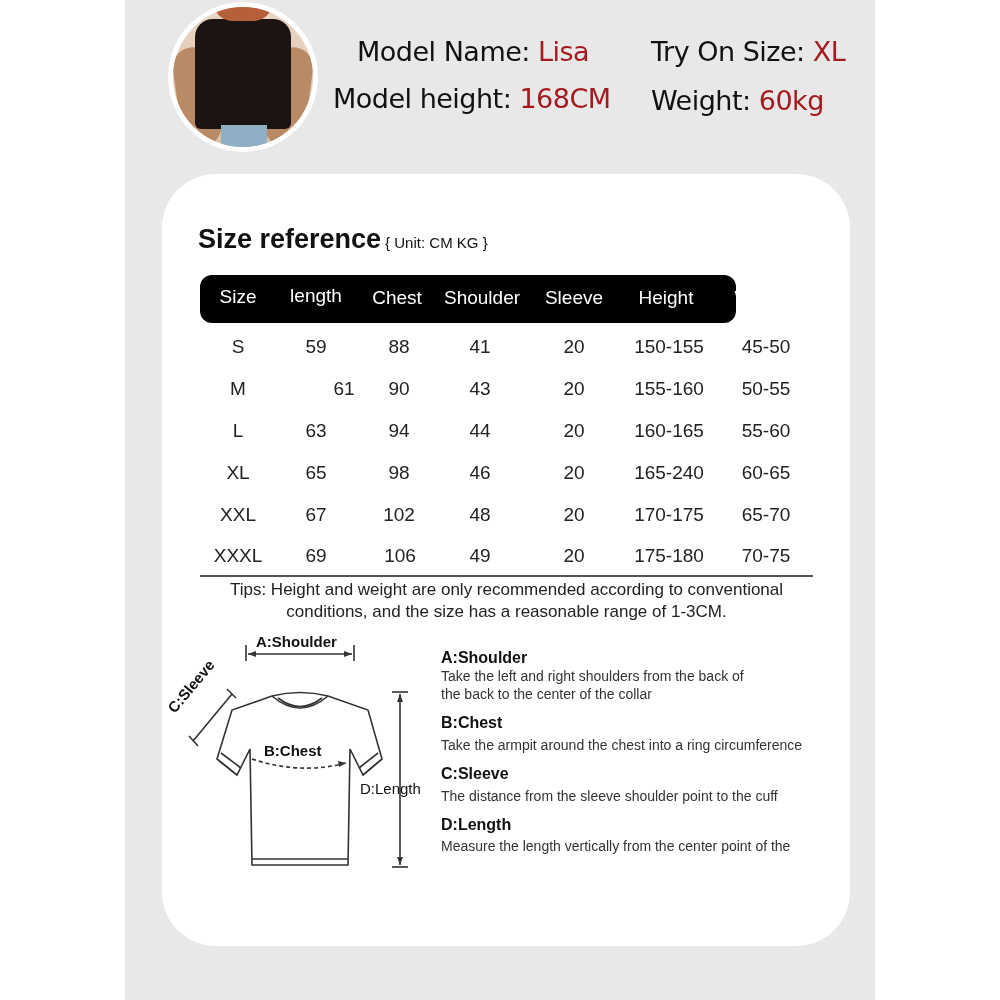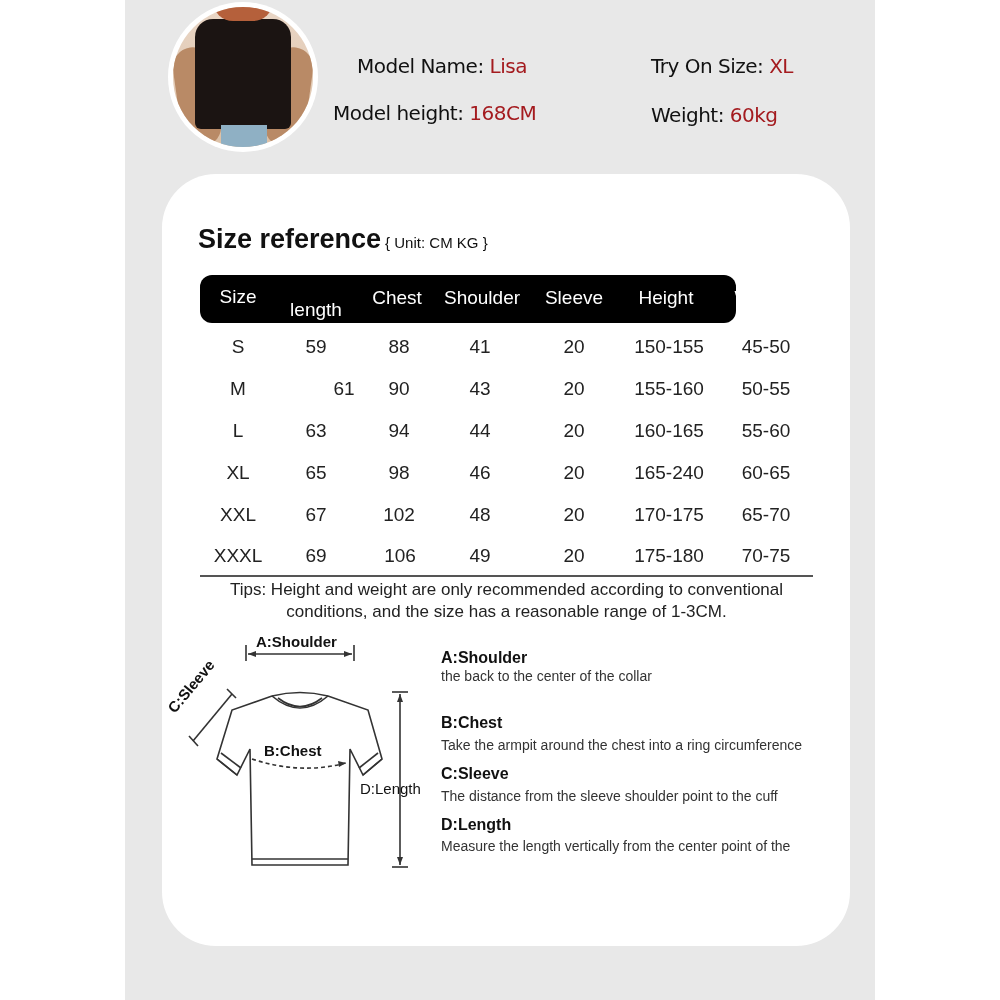--- a/index.html
+++ b/index.html
@@ -17,21 +17,21 @@
     .avatar-inner {
       width: 100%; height: 100%; border-radius: 50%; overflow: hidden; position: relative;
       background: linear-gradient(180deg, #e9d6c6 0%, #dcc0a6 100%);
     }
     .avatar-inner .hair { position:absolute; left:40px; top:-8px; width:60px; height:22px; background:#b5603b; border-radius:0 0 20px 20px; }
     .avatar-inner .cardigan-l { position:absolute; left:4px; top:40px; width:40px; height:100px; background:#b98a66; border-radius:20px; transform: rotate(-8deg); }
     .avatar-inner .cardigan-r { position:absolute; right:4px; top:40px; width:40px; height:100px; background:#b98a66; border-radius:20px; transform: rotate(8deg); }
     .avatar-inner .shirt { position:absolute; left:22px; top:12px; width:96px; height:110px; background:#1b1412; border-radius: 18px 18px 6px 6px; }
     .avatar-inner .jeans { position:absolute; left:48px; top:118px; width:46px; height:24px; background:#8fb0c4; }
 
-    .info { position: absolute; font-family: "DejaVu Sans", sans-serif; font-size: 20px; color: #111; white-space: nowrap; letter-spacing: -0.5px; margin-top: 18px; }
+    .info { position: absolute; font-family: "DejaVu Sans", sans-serif; font-size: 27px; color: #111; white-space: nowrap; letter-spacing: -0.5px; }
     .info .val { color: #a41b1f; }
 
     .card {
       position: absolute; left: 162px; top: 174px; width: 688px; height: 772px; background: #fff; border-radius: 54px;
     }
     .title { position: absolute; left: 198px; top: 224px; font-size: 27px; font-weight: bold; color: #111; white-space: nowrap; }
     .title .unit { font-size: 15px; font-weight: normal; margin-left: 4px; }
 
     .thead {
       position: absolute; left: 200px; top: 275px; width: 536px; height: 48px; background: #000; border-radius: 12px;
@@ -81,21 +81,21 @@
 </div>
 
 <div class="card"></div>
 
 <div class="title">
   <span>Size reference</span><span class="unit">{ Unit: CM KG }</span>
 </div>
 
 <div class="thead">
   <span style="left:38px; top:11px;">Size</span>
-  <span style="left:116px; top:24px;text-align:right;">length</span>
+  <span style="left:116px; top:10px;text-align:right;">length</span>
   <span style="left:197px;">Chest</span>
   <span style="left:282px;">Shoulder</span>
   <span style="left:374px;">Sleeve</span>
   <span style="left:466px;">Height</span>
   <span style="left:564px;">Weight</span>
 </div>
 
 <div class="row" style="top:336px;">
   <span style="left:38px;">S</span>
   <span style="left:116px;">59</span>
@@ -196,20 +196,21 @@
     </g>
   </svg>
   <div class="dlabel" style="left:96px; top:8px;">A:Shoulder</div>
   <div class="dlabel" style="left:104px; top:117px;">B:Chest</div>
   <div class="dlabel" style="left:4px; top:80px; transform: rotate(-50deg); transform-origin: left top;">C:Sleeve</div>
   <div class="dlabel" style="left:200px; top:155px; font-weight:normal;">D:Length</div>
 </div>
 
 <div class="desc" style="top:648px;">
   <div class="h">A:Shoulder</div>
+  <div class="t">Take the left and right shoulders from the back of</div>
   <div class="t">the back to the center of the collar</div>
 </div>
 <div class="desc" style="top:713px;">
   <div class="h">B:Chest</div>
   <div class="t" style="margin-top:4px;">Take the armpit around the chest into a ring circumference</div>
 </div>
 <div class="desc" style="top:764px;">
   <div class="h">C:Sleeve</div>
   <div class="t" style="margin-top:4px;">The distance from the sleeve shoulder point to the cuff</div>
 </div>

